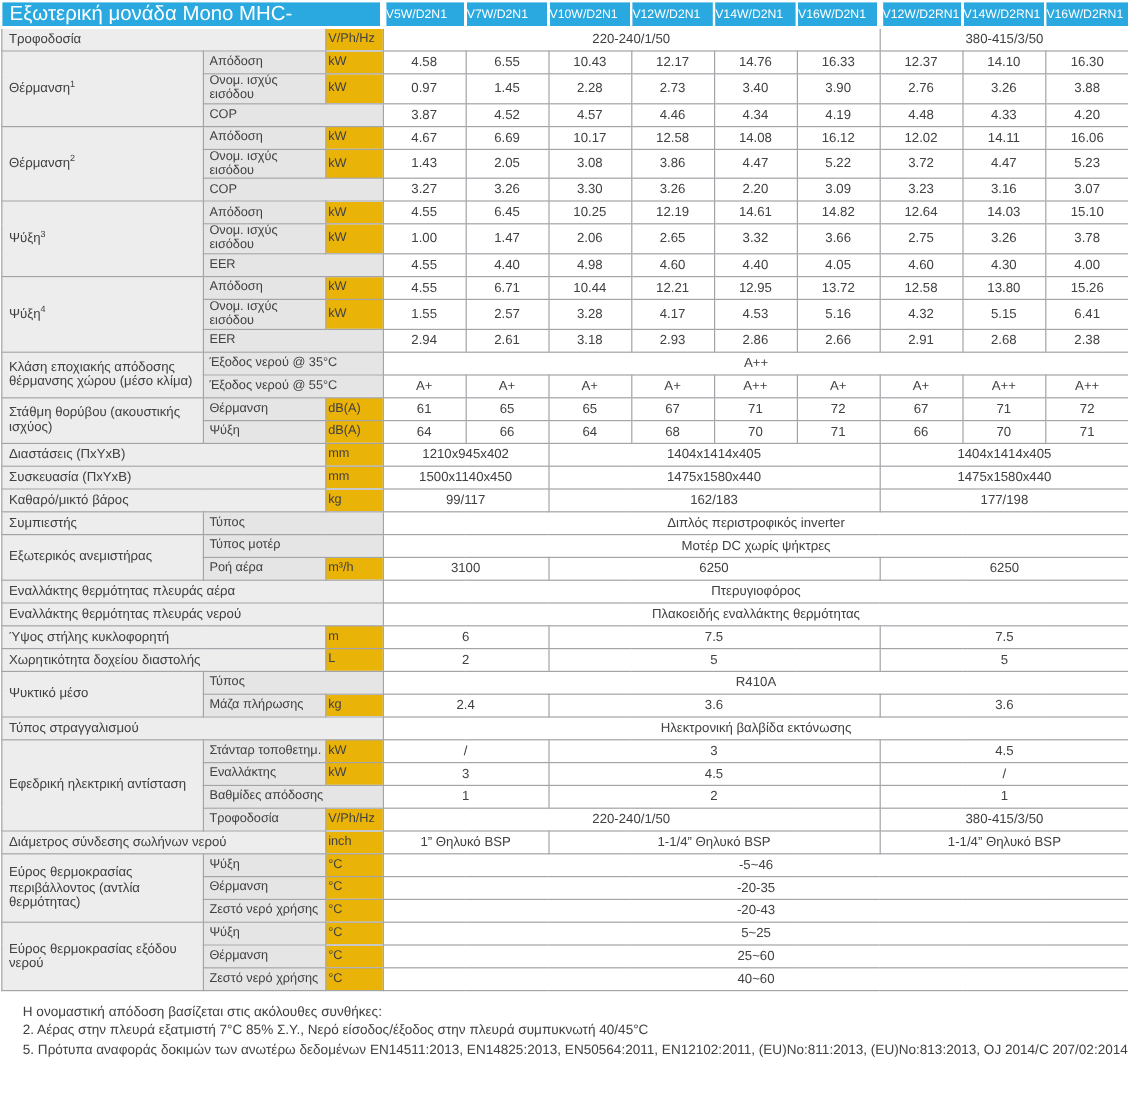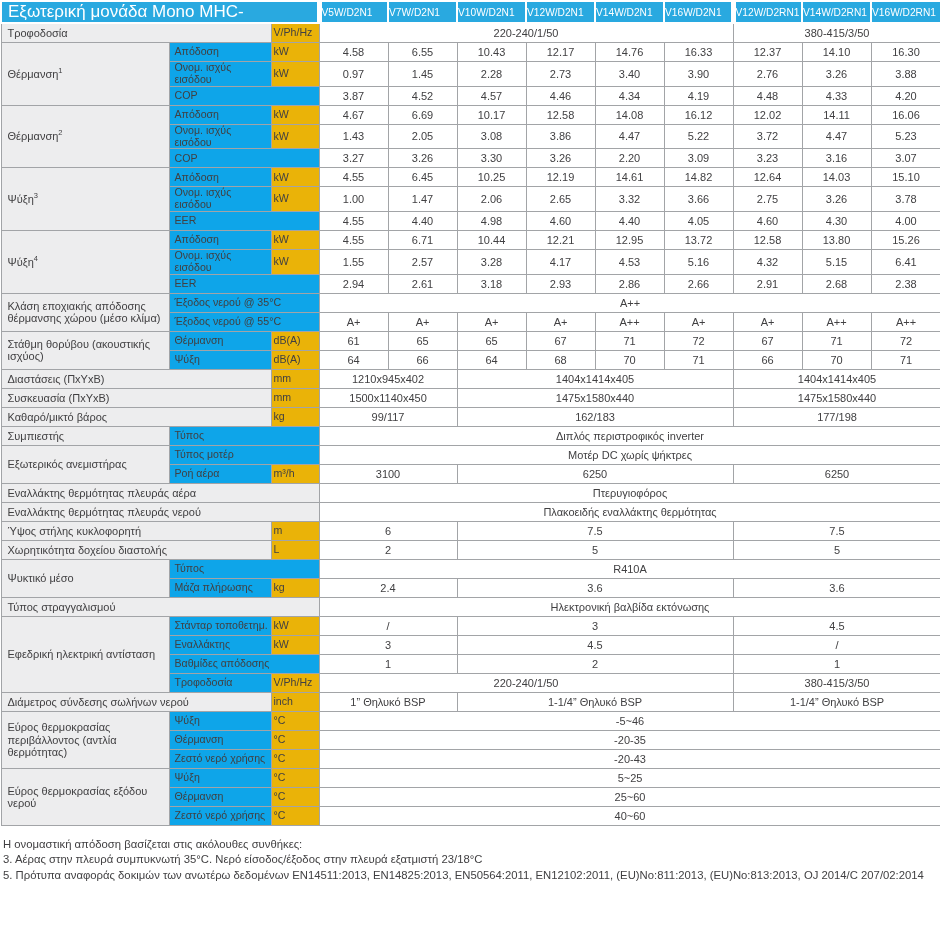--- a/index.html
+++ b/index.html
@@ -1,30 +1,30 @@
 <!DOCTYPE html>
 <html><head>
 <meta charset="utf-8">
 <style>
   html,body{margin:0;padding:0;background:#ffffff;}
   body{font-family:"Liberation Sans","DejaVu Sans",sans-serif;color:#414042;}
   .page{width:940px;}
   table.spec{width:940px;border-collapse:collapse;table-layout:fixed;}
   table.spec td{border:1px solid #a2a4a7;height:18px;font-size:11px;line-height:1.12;padding:0 2px;overflow:hidden;}
   .cA{background:#ededee;text-align:left;padding-left:6px !important;}
-  .cB{background:#0ea5e9;text-align:left;padding-left:5px !important;font-size:10.6px !important;margin-top:29px;}
+  .cB{background:#e5e5e5;text-align:left;padding-left:5px !important;font-size:10.6px !important;margin-top:29px;}
   .cU{background:#eab308;text-align:left;font-size:10.6px !important;}
   .cD{background:#ffffff;text-align:center;}
   table.spec th{border:2px solid #ffffff;background:#29a9e0;color:#ffffff;font-weight:normal;height:19px;padding:0;overflow:hidden;}
   .hTitle{text-align:left;font-size:17px;padding-left:6px !important;}
   .hModel{font-size:10.2px;text-align:left;}
   .gapL{border-left:5px solid #ffffff !important;}
   sup{font-size:7.5px;line-height:0;vertical-align:super;}
   .footnotes{font-size:11.3px;line-height:15.6px;padding:11px 0 0 3px;color:#414042;}
-  .footnotes div{white-space:nowrap;}
+  .footnotes div{white-space:nowrap;margin-left:16px;}
 </style>
 </head>
 <body>
 
 <div class="page">
   <table class="spec">
     <colgroup>
       <col style="width:168px">
         <col style="width:102px">
         <col style="width:48px">
@@ -399,16 +399,16 @@
         <tr>
           <td class="cB"><span>Ζεστό νερό χρήσης</span></td>
           <td class="cU"><span>°C</span></td>
           <td colspan="9" class="cD"><span>40~60</span></td>
         </tr>
       </tbody>
   </table>
 
   <div class="footnotes">
     <div>Η ονομαστική απόδοση βασίζεται στις ακόλουθες συνθήκες:</div>
-    <div>3. Αέρας στην πλευρά συμπυκνωτή 35°C. Νερό είσοδος/έξοδος στην πλευρά εξατμιστή 23/18°C</div>
+    <div>2. Αέρας στην πλευρά εξατμιστή 7°C 85% Σ.Υ., Νερό είσοδος/έξοδος στην πλευρά συμπυκνωτή 40/45°C</div>
     <div>5. Πρότυπα αναφοράς δοκιμών των ανωτέρω δεδομένων EN14511:2013, EN14825:2013, EN50564:2011, EN12102:2011, (EU)No:811:2013, (EU)No:813:2013, OJ 2014/C 207/02:2014</div>
   </div>
 </div>
 
 </body></html>

